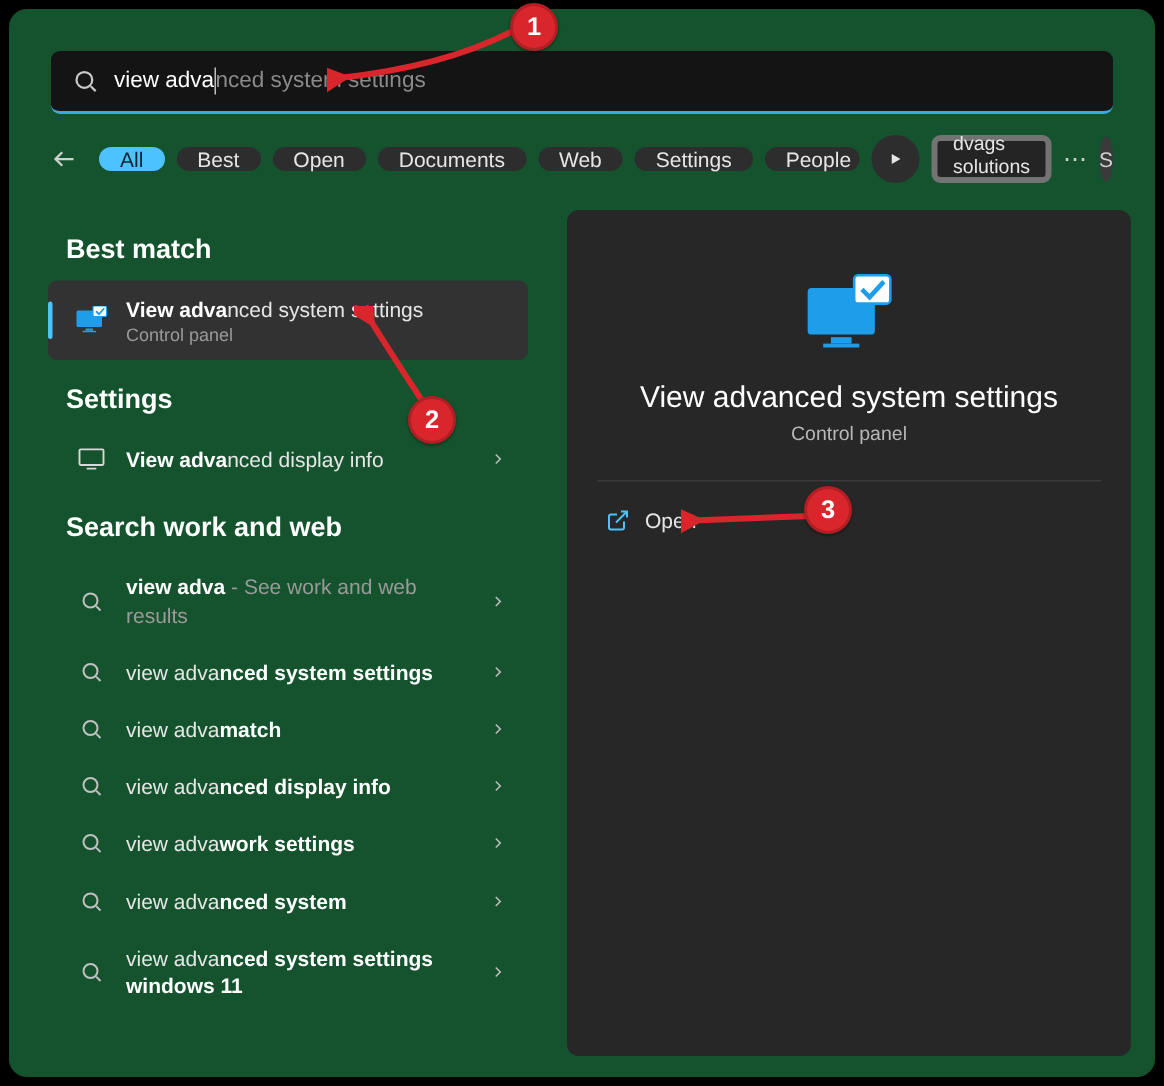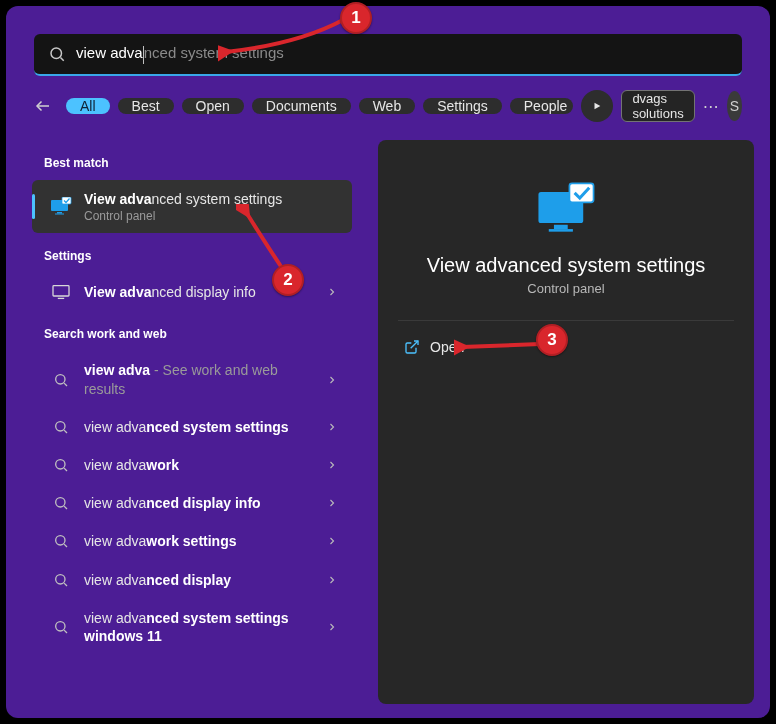--- a/index.html
+++ b/index.html
@@ -6,21 +6,21 @@
   body {
     width: 776px;
     height: 724px;
     background: #000;
     overflow: hidden;
     position: relative;
   }
   .window {
     position: absolute;
     top: 6px; left: 6px; right: 6px; bottom: 6px;
-    background: #4c1d95;
+    background: #14532d;
     border-radius: 12px;
     padding-top: 10px;
   }
 
   
   .searchbar {
     margin: 18px 28px 0 28px;
     height: 42px;
     background: #141414;
     border-radius: 6px;
@@ -66,25 +66,25 @@
   .pill.active { background: #4cc2ff; color: #0f2233; }
   .more-pill {
     width: 32px; height: 32px; border-radius: 16px;
     background: #2d2d2d; display: flex; align-items: center; justify-content: center;
     flex: 0 0 auto;
   }
   .brand-chip {
     height: 32px;
     padding: 0 10px;
     border-radius: 6px;
-    border: 1px solid #737373;
+    border: 4px solid #737373;
     background: #242424;
     color: #e6e6e6;
     font-size: 13px;
-    display: flex; align-items: flex-start;
+    display: flex; align-items: flex-end;
     margin-left: auto;
   }
   .ellipsis-btn {
     width: 28px; height: 28px; color: #d0d0d0;
     display: flex; align-items: center; justify-content: center;
     font-size: 16px;
   }
   .avatar {
     width: 30px; height: 30px; border-radius: 50%;
     background: #3a3a3a; color: #d0d0d0;
@@ -103,21 +103,21 @@
   .right-col {
     flex: 1;
     background: #272727;
     border-radius: 8px;
     padding: 24px 20px 0 20px;
     position: relative;
   }
 
   .section-heading {
     color: #ffffff;
-    font-size: 12px;
+    font-size: 18px;
     font-weight: 600;
     padding: 16px 22px 10px 22px;
   }
 
   .result-row {
     display: flex;
     align-items: center;
     padding: 10px 14px 10px 18px;
     margin: 0 10px;
     border-radius: 6px;
@@ -336,21 +336,21 @@
 
       <div class="result-row">
         <div class="result-icon">
           <svg width="16" height="16" viewBox="0 0 24 24" fill="none" stroke="#c0c0c0" stroke-width="2">
               <circle cx="11" cy="11" r="7"></circle>
               <line x1="21" y1="21" x2="16.65" y2="16.65"></line>
             </svg>
         </div>
         <div class="result-text">
           <div class="result-title">
-            <span>view adva</span><b>work</b>
+            <span>view adva</span><b>match</b>
           </div>
         </div>
         <svg class="chevron" width="12" height="12" viewBox="0 0 24 24" fill="none" stroke="currentColor" stroke-width="2.2">
             <polyline points="9 18 15 12 9 6"></polyline>
           </svg>
       </div>
 
       <div class="result-row">
         <div class="result-icon">
           <svg width="16" height="16" viewBox="0 0 24 24" fill="none" stroke="#c0c0c0" stroke-width="2">
@@ -388,21 +388,21 @@
 
       <div class="result-row">
         <div class="result-icon">
           <svg width="16" height="16" viewBox="0 0 24 24" fill="none" stroke="#c0c0c0" stroke-width="2">
               <circle cx="11" cy="11" r="7"></circle>
               <line x1="21" y1="21" x2="16.65" y2="16.65"></line>
             </svg>
         </div>
         <div class="result-text">
           <div class="result-title">
-            <span>view adva</span><b>nced display</b>
+            <span>view adva</span><b>nced system</b>
           </div>
         </div>
         <svg class="chevron" width="12" height="12" viewBox="0 0 24 24" fill="none" stroke="currentColor" stroke-width="2.2">
             <polyline points="9 18 15 12 9 6"></polyline>
           </svg>
       </div>
 
       <div class="result-row">
         <div class="result-icon">
           <svg width="16" height="16" viewBox="0 0 24 24" fill="none" stroke="#c0c0c0" stroke-width="2">

